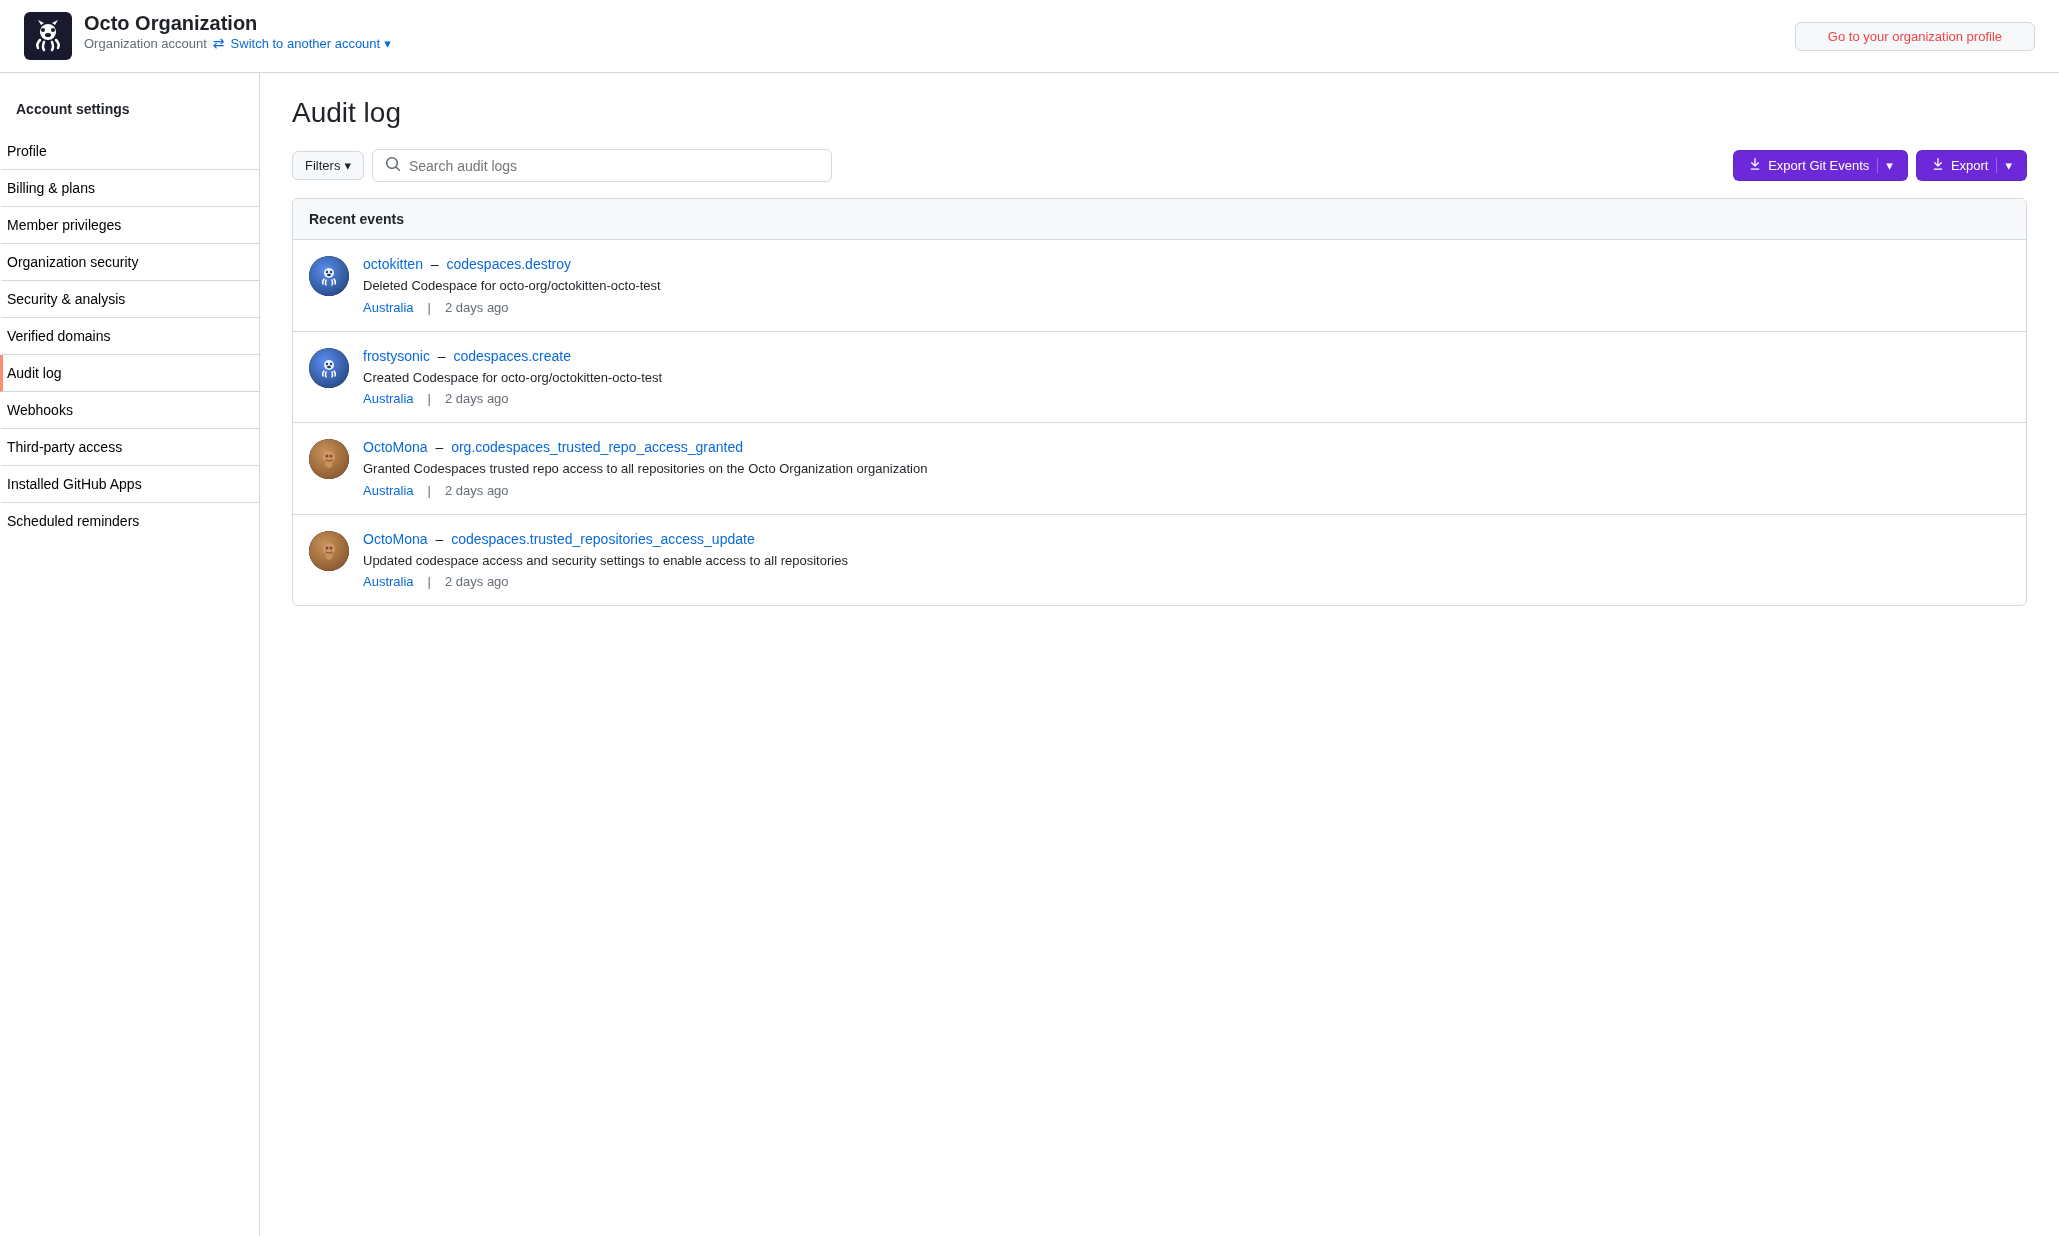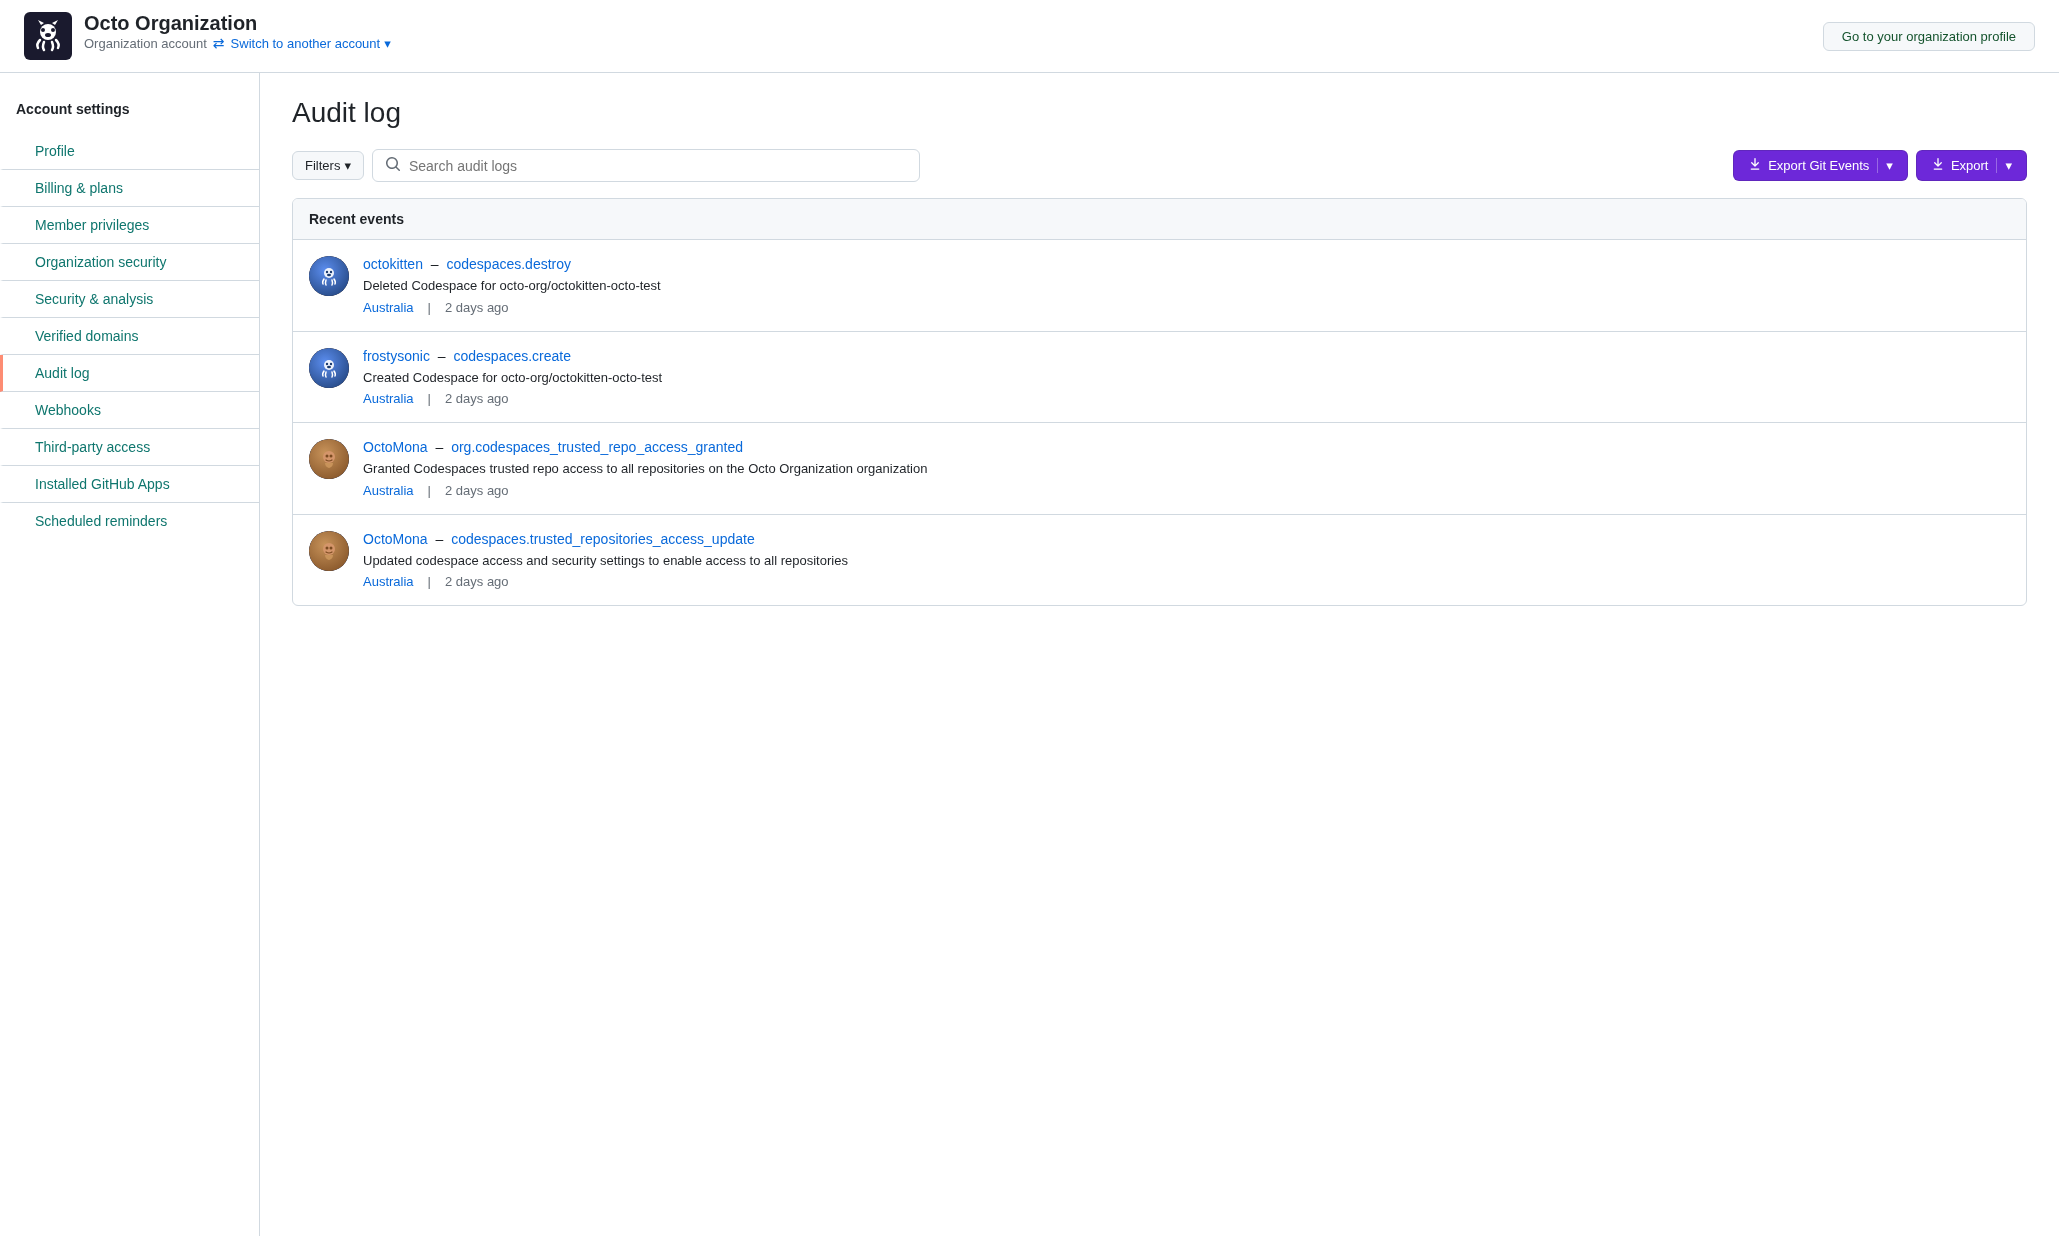--- a/index.html
+++ b/index.html
@@ -55,22 +55,22 @@
       text-decoration: none;
       font-size: 13px;
       display: flex;
       align-items: center;
       gap: 4px;
       cursor: pointer;
     }
     .org-profile-btn {
       border: 1px solid #d1d9e0;
       background: #f6f8fa;
-      color: #14532d;
-      padding: 6px 18px;
+      color: #ef4444;
+      padding: 6px 32px;
       border-radius: 6px;
       font-size: 13px;
       cursor: pointer;
       font-weight: 500;
     }
 
     
     .layout {
       display: flex;
       min-height: calc(100vh - 72px);
@@ -85,23 +85,23 @@
       background: #ffffff;
     }
     .sidebar-title {
       font-size: 14px;
       font-weight: 600;
       color: #1f2328;
       padding: 8px 16px 16px 16px;
     }
     .sidebar-item {
       display: block;
-      padding: 10px 32px;
-      font-size: 14px;
-      color: #0f766e;
+      padding: 10px 4px;
+      font-size: 14px;
+      color: #000000;
       text-decoration: none;
       border-left: 3px solid transparent;
       cursor: pointer;
       border-bottom: 1px solid #d1d9e0;
     }
     .sidebar-item.active {
       border-left-color: #fd8c73;
       font-weight: 500;
       background: #ffffff;
     }
@@ -147,21 +147,21 @@
       font-weight: 500;
     }
     .search-wrapper {
       display: flex;
       align-items: center;
       border: 1px solid #d1d9e0;
       border-radius: 6px;
       background: #ffffff;
       padding: 6px 12px;
       gap: 8px;
-      width: 548px;
+      width: 460px;
     }
     .search-icon-wrap {
       color: #656d76;
     }
     .search-input {
       border: none;
       outline: none;
       font-size: 14px;
       color: #656d76;
       background: transparent;

